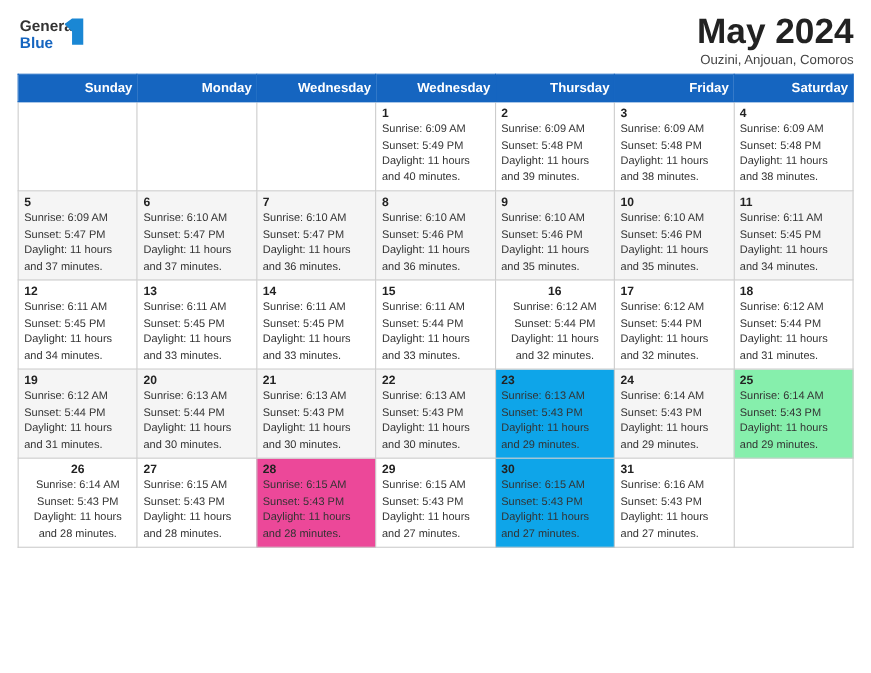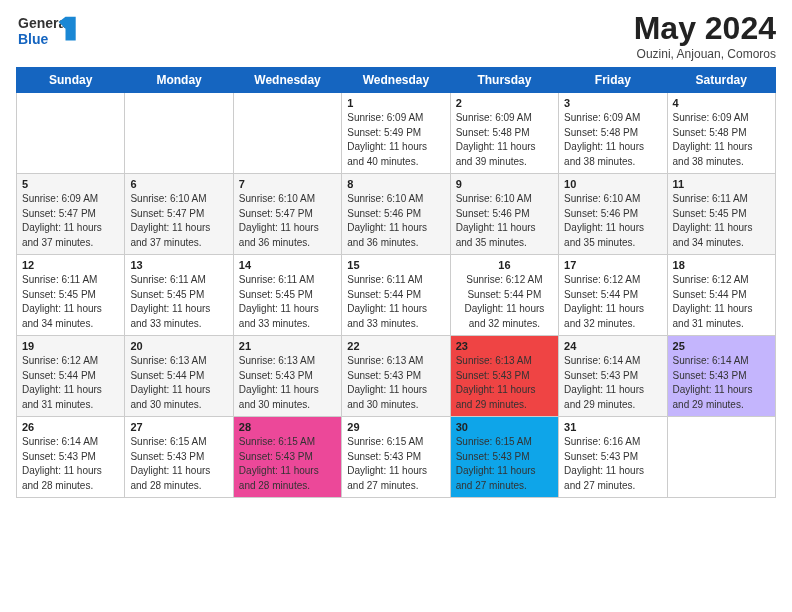--- a/index.html
+++ b/index.html
@@ -43,21 +43,21 @@
       width: 100%;
       border-collapse: collapse;
       border: 1px solid #aaa;
     }
     .calendar th {
       background: #1565c0;
       color: #fff;
       font-size: 12px;
       font-weight: bold;
       padding: 5px 4px;
-      text-align: center;
+      text-align: right;
       border: 1px solid #1565c0;
     }
     .calendar td {
       width: calc(100% / 7);
       vertical-align: top;
       padding: 4px 5px;
       border: 1px solid #ccc;
       font-size: 9.5px;
       color: #222;
       background: #fff;
@@ -215,35 +215,35 @@
             <div class="day-info">Sunrise: 6:13 AM<br>Sunset: 5:44 PM<br>Daylight: 11 hours and 30 minutes.</div>
           </td>
           <td style="background: rgb(245, 245, 245);">
             <div class="day-num">21</div>
             <div class="day-info">Sunrise: 6:13 AM<br>Sunset: 5:43 PM<br>Daylight: 11 hours and 30 minutes.</div>
           </td>
           <td style="background: rgb(245, 245, 245);">
             <div class="day-num">22</div>
             <div class="day-info">Sunrise: 6:13 AM<br>Sunset: 5:43 PM<br>Daylight: 11 hours and 30 minutes.</div>
           </td>
-          <td style="background: #ef4444; margin-left: 31px;">
+          <td style="background: #0ea5e9; margin-left: 31px;">
             <div class="day-num">23</div>
             <div class="day-info">Sunrise: 6:13 AM<br>Sunset: 5:43 PM<br>Daylight: 11 hours and 29 minutes.</div>
           </td>
           <td style="background: rgb(245, 245, 245);">
             <div class="day-num">24</div>
             <div class="day-info">Sunrise: 6:14 AM<br>Sunset: 5:43 PM<br>Daylight: 11 hours and 29 minutes.</div>
           </td>
-          <td style="background: #c4b5fd;">
+          <td style="background: #86efac;">
             <div class="day-num">25</div>
             <div class="day-info">Sunrise: 6:14 AM<br>Sunset: 5:43 PM<br>Daylight: 11 hours and 29 minutes.</div>
           </td>
         </tr>
         <tr>
-          <td style="background: rgb(255, 255, 255);">
+          <td style="background: rgb(255, 255, 255); text-align: center;">
             <div class="day-num">26</div>
             <div class="day-info">Sunrise: 6:14 AM<br>Sunset: 5:43 PM<br>Daylight: 11 hours and 28 minutes.</div>
           </td>
           <td style="background: rgb(255, 255, 255);">
             <div class="day-num">27</div>
             <div class="day-info">Sunrise: 6:15 AM<br>Sunset: 5:43 PM<br>Daylight: 11 hours and 28 minutes.</div>
           </td>
           <td style="background: #ec4899;">
             <div class="day-num">28</div>
             <div class="day-info">Sunrise: 6:15 AM<br>Sunset: 5:43 PM<br>Daylight: 11 hours and 28 minutes.</div>

